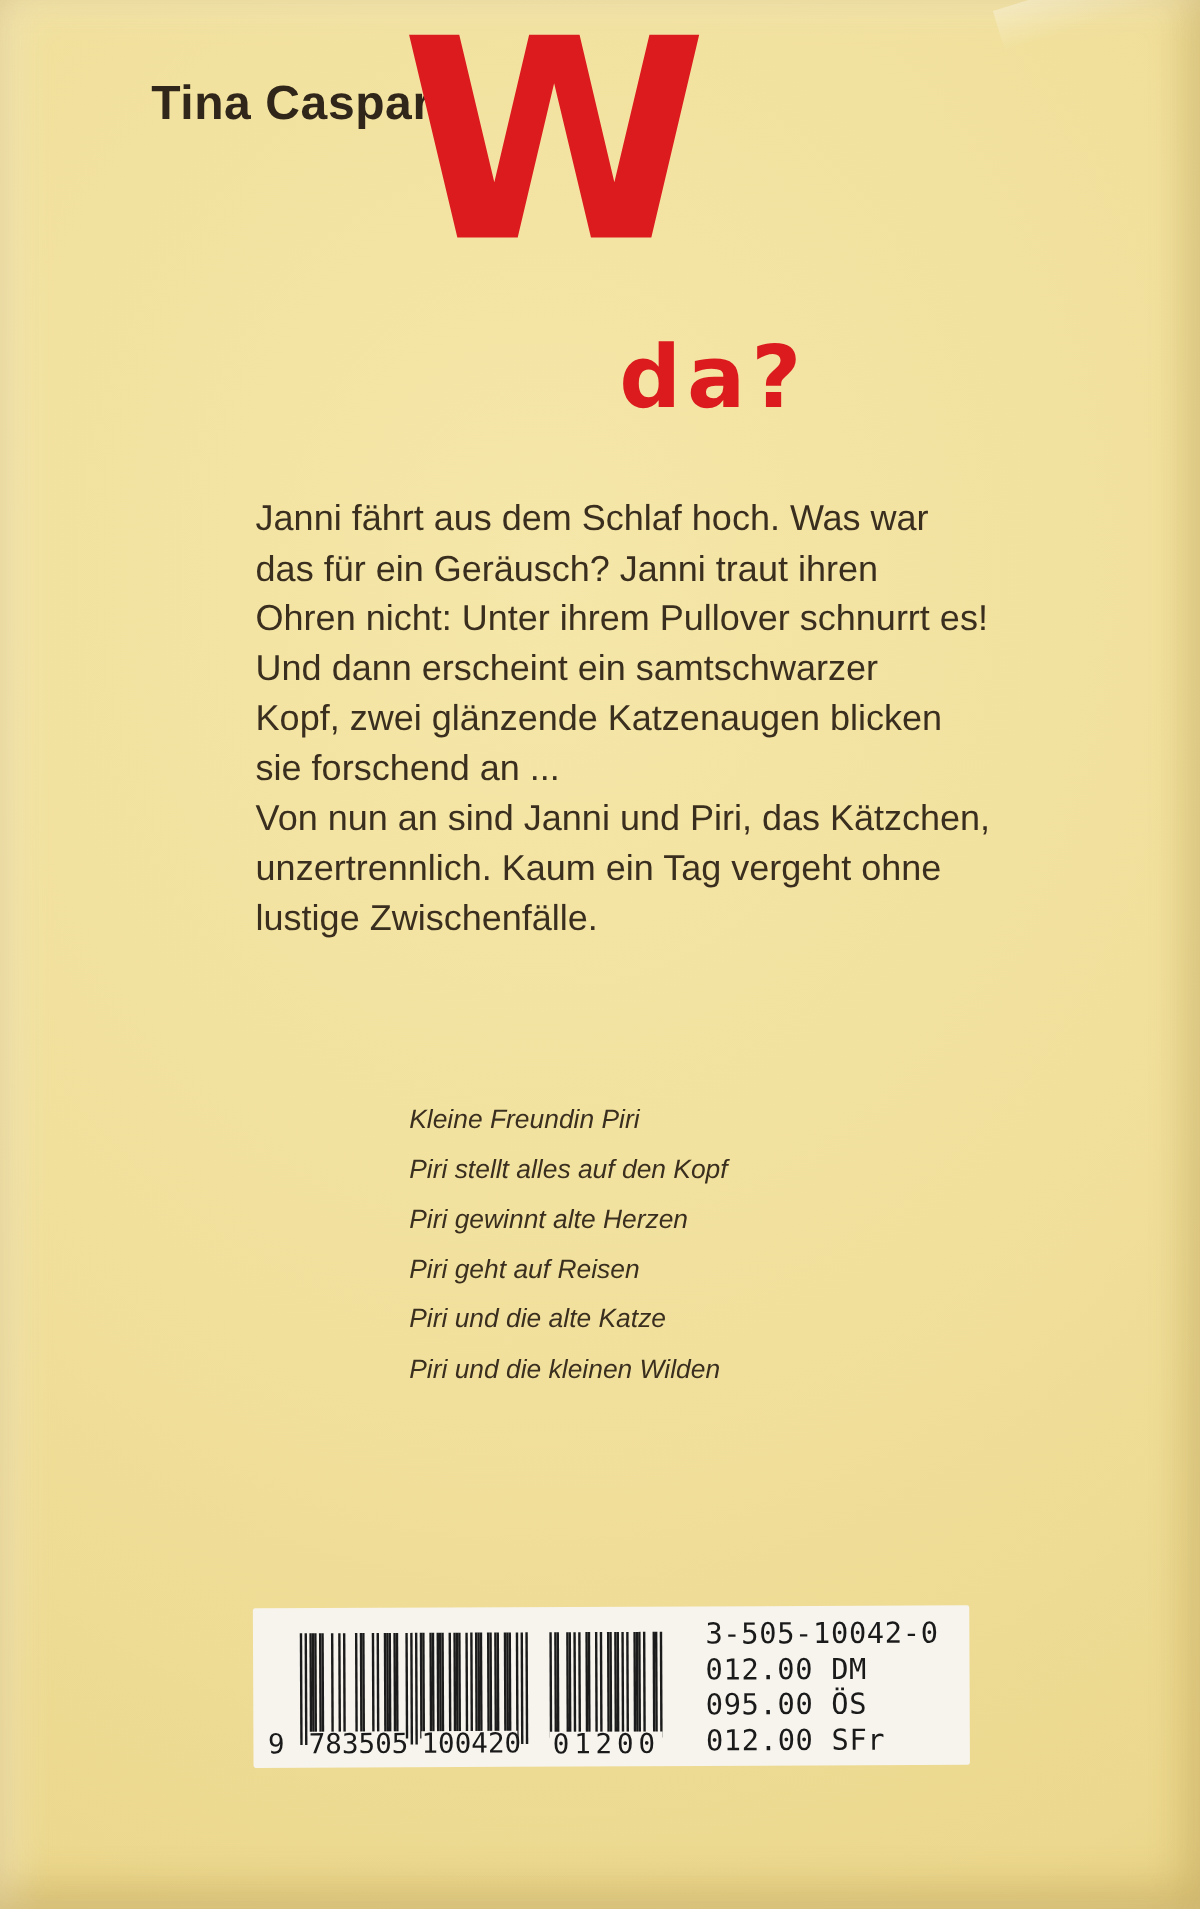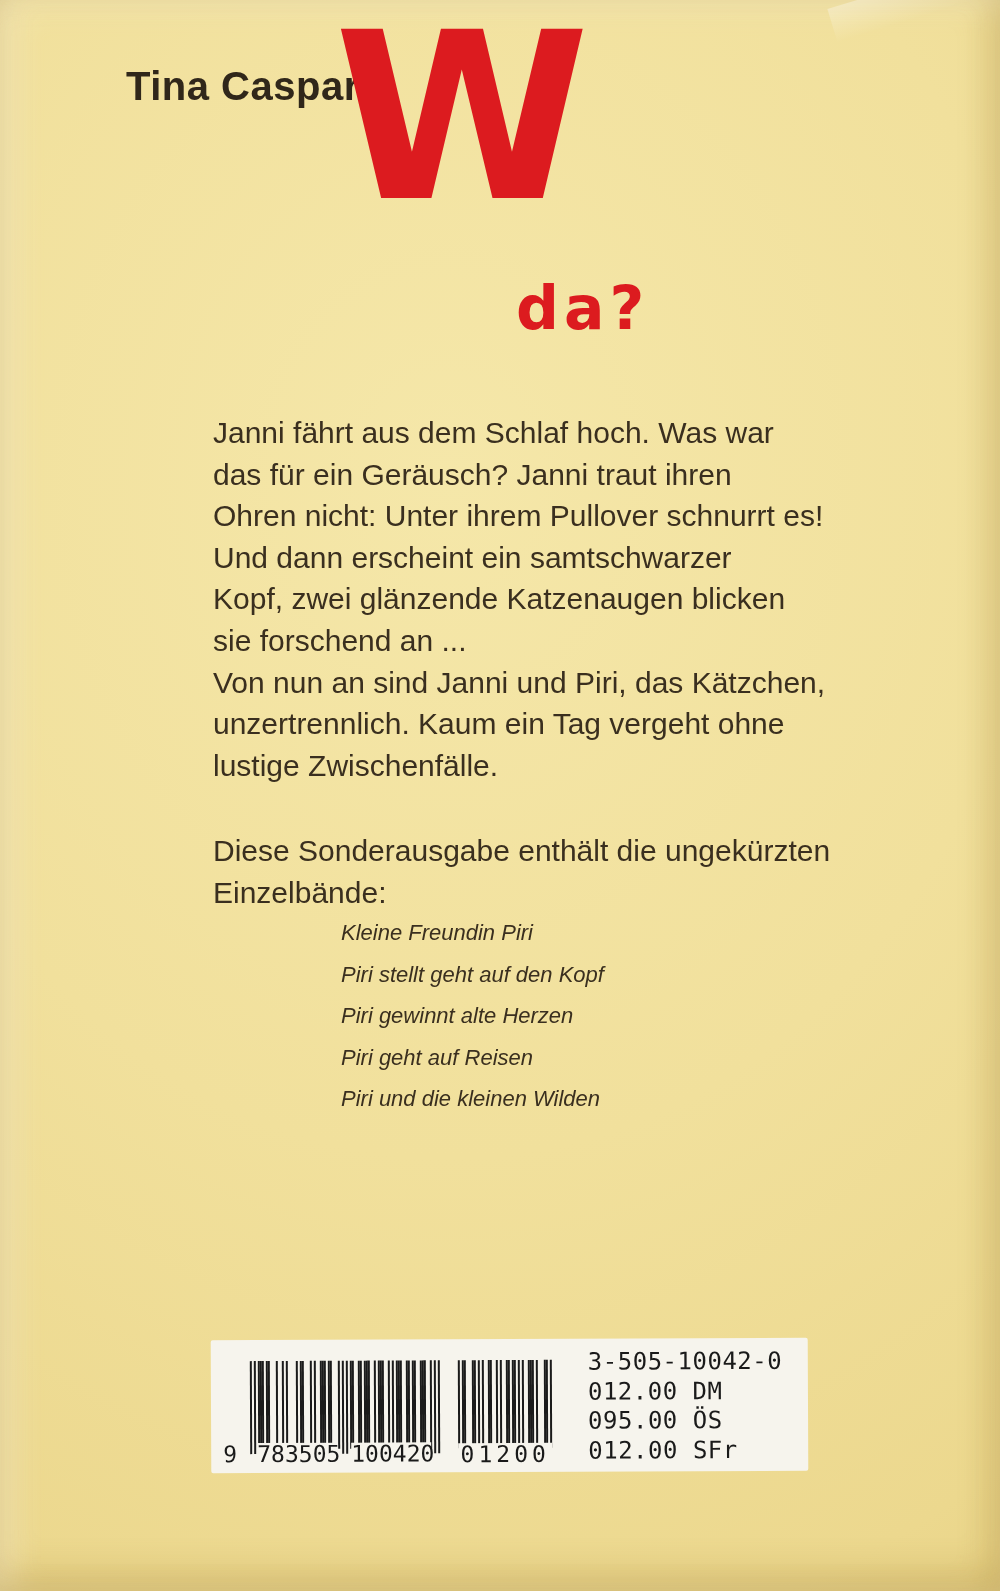--- a/index.html
+++ b/index.html
@@ -28,21 +28,21 @@
   }
   .author {
     position: absolute; left: 126px; top: 66px;
     font-size: 40px; font-weight: bold; line-height: 1;
     color: #30271a; letter-spacing: 0.5px;
   }
   .title-red { color: #dc1b1f; font-family: "DejaVu Sans", sans-serif; font-weight: 800; line-height: 1; position: absolute; }
   .big-w   { left: 334px; top: 2px;   font-size: 232px; }
   .w-sfx   { left: 524px; top: 112px; font-size: 92px; letter-spacing: 4px; }
   .title2  { left: 122px; top: 196px; font-size: 84px; letter-spacing: 2px; }
-  .title3  { left: 516px; top: 278px; font-size: 60px; letter-spacing: 5px; }
+  .title3  { left: 516px; top: 278px; font-size: 72px; letter-spacing: 5px; }
   .body-text {
     position: absolute; color: #3a2f1f;
     font-size: 30px; line-height: 41.6px;
     white-space: pre-line;
   }
   .blurb   { left: 213px; top: 412px; width: 760px; }
   .edition { left: 213px; top: 830px; width: 760px; }
   .volumes { position: absolute; left: 341px; top: 912px; }
   .volume-item {
     font-size: 22px; line-height: 41.6px;
@@ -90,28 +90,27 @@
   <div class="body-text blurb">Janni fährt aus dem Schlaf hoch. Was war
 das für ein Geräusch? Janni traut ihren
 Ohren nicht: Unter ihrem Pullover schnurrt es!
 Und dann erscheint ein samtschwarzer
 Kopf, zwei glänzende Katzenaugen blicken
 sie forschend an ...
 Von nun an sind Janni und Piri, das Kätzchen,
 unzertrennlich. Kaum ein Tag vergeht ohne
 lustige Zwischenfälle.</div>
 
-  <div class="body-text edition">Diese Sonderausgabe enthält die ungekürzten
-Einzelbände:</div>
 
   <div class="volumes">
     <div class="volume-item">Kleine Freundin Piri</div>
-    <div class="volume-item">Piri stellt geht auf den Kopf</div>
+    <div class="volume-item">Piri stellt alles auf den Kopf</div>
     <div class="volume-item">Piri gewinnt alte Herzen</div>
     <div class="volume-item">Piri geht auf Reisen</div>
+    <div class="volume-item">Piri und die alte Katze</div>
     <div class="volume-item">Piri und die kleinen Wilden</div>
   </div>
 
   <div class="label">
     <div class="barcode ean-bars">
         <div class="bar" style="left: 0px; height: 93px;"></div>
         <div class="bar" style="left: 4px; height: 93px;"></div>
         <div class="bar" style="left: 8px; height: 88px;"></div>
         <div class="bar" style="left: 10px; height: 88px;"></div>
         <div class="bar" style="left: 12px; height: 88px;"></div>

